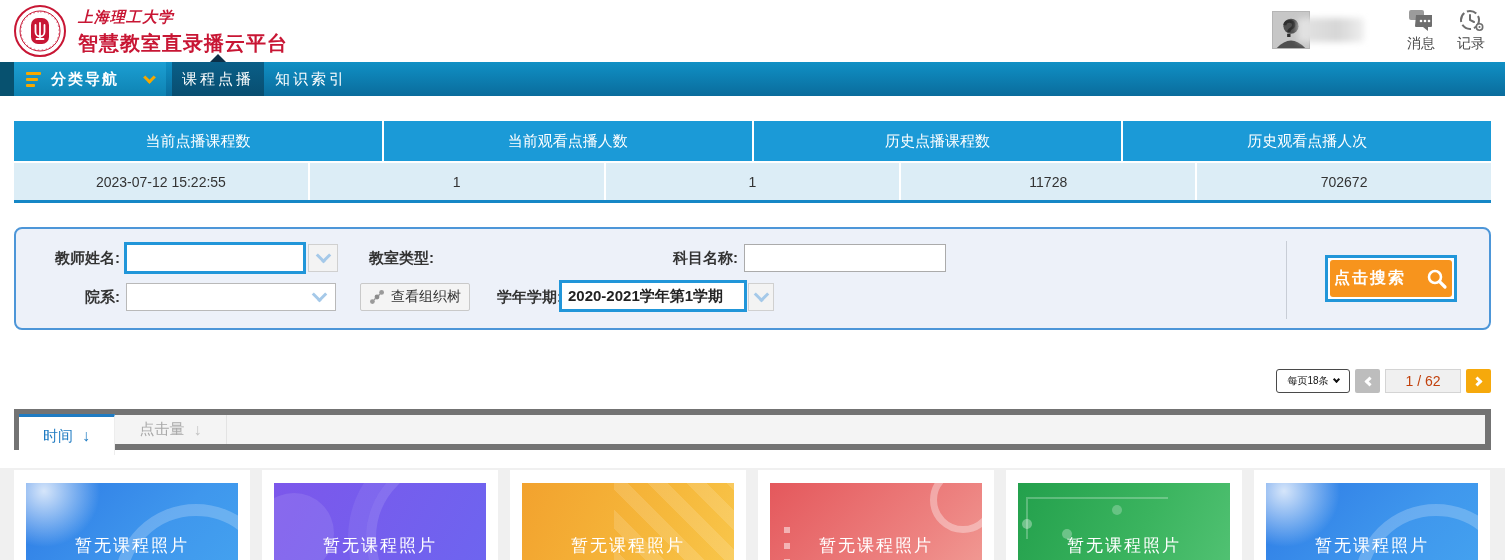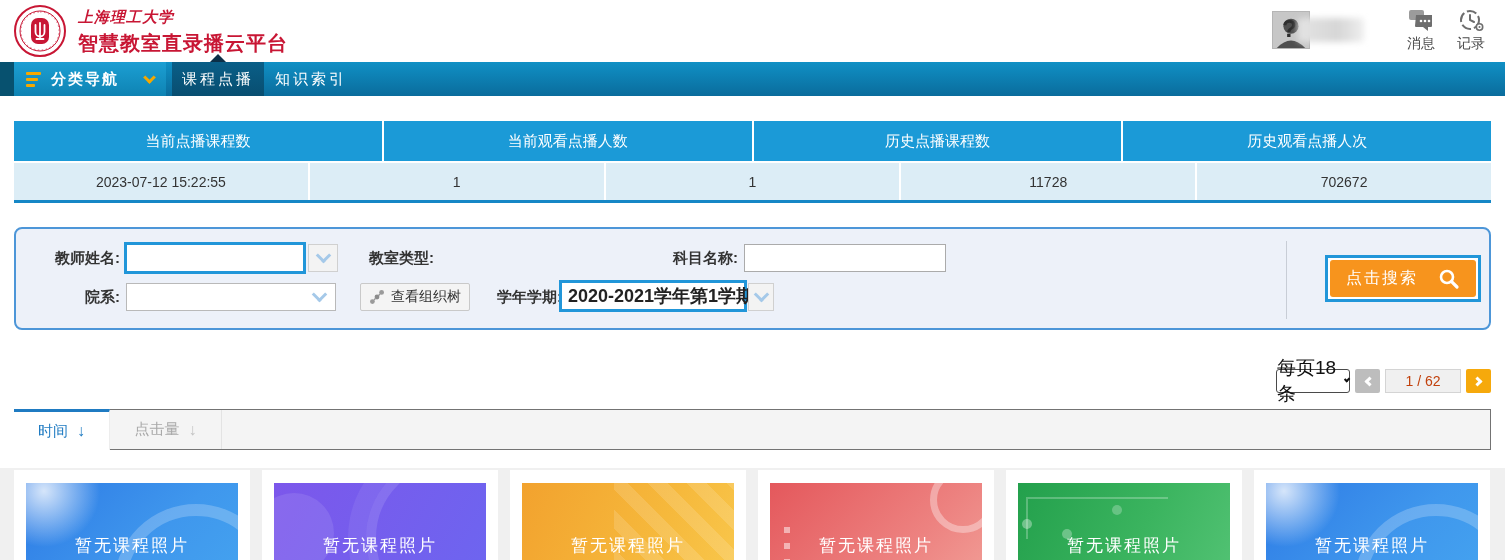--- a/index.html
+++ b/index.html
@@ -62,42 +62,42 @@
   .sel { display:flex; align-items:center; padding:0 8px; cursor:pointer; }
   .sel .chev { color:#222; width:6px; height:6px; border-width:0 2px 2px 0; transform:rotate(45deg); margin-left:auto; margin-top:-3px; }
   .dept-wrap { position:absolute; left:110px; top:54px; width:210px; height:28px; background:#fff;
                border:1px solid #B9B9B9; display:flex; align-items:center; cursor:pointer; }
   .dept-wrap .chev { color:#A5C9E9; width:11px; height:11px; border-width:0 3px 3px 0; transform:rotate(45deg); margin-left:auto; margin-right:10px; margin-top:-5px; }
   .org-btn { position:absolute; left:344px; top:54px; width:110px; height:28px; background:#F4F4F4;
              border:1px solid #C9C9C9; border-radius:2px; display:flex; align-items:center; justify-content:center; gap:6px;
              font-size:14px; color:#333; cursor:pointer; }
   .semester { position:absolute; left:543px; top:51px; width:188px; height:32px; background:#fff;
               border:3px solid #2196D9; display:flex; align-items:center; padding:0 6px;
-              font-size:18px; font-weight:bold; color:#222; cursor:pointer; white-space:nowrap; }
+              font-size:15px; font-weight:bold; color:#222; cursor:pointer; white-space:nowrap; }
   .divider { position:absolute; left:1270px; top:12px; height:78px; border-left:1px solid #C8CDD6; }
   .search-wrap { position:absolute; left:1309px; top:26px; border:3px solid #2196D9; background:#fff; padding:2px; cursor:pointer; }
-  .search-btn { width:146px; height:37px; background:#F7941D; border:none; border-radius:3px; color:#fff;
-                font-size:16px; font-weight:normal; letter-spacing:2px; display:flex; align-items:center; justify-content:center; gap:20px; cursor:pointer; }
+  .search-btn { width:122px; height:37px; background:#F7941D; border:none; border-radius:3px; color:#fff;
+                font-size:16px; font-weight:bold; letter-spacing:2px; display:flex; align-items:center; justify-content:center; gap:20px; cursor:pointer; }
 
   
   .pager { position:absolute; top:369px; right:14px; display:flex; align-items:center; gap:5px; }
   .page-size { width:74px; height:24px; background:#fff; border:1px solid #4A4A4A; border-radius:3px;
-               display:flex; align-items:center; justify-content:space-between; gap:5px; font-size:19px; color:#111; cursor:pointer; }
+               display:flex; align-items:center; justify-content:center; gap:5px; font-size:10px; color:#111; cursor:pointer; }
   .page-size .chev { width:5px; height:5px; border-width:0 2px 2px 0; transform:rotate(45deg); margin-top:-3px; }
   .pg-btn { width:25px; height:24px; display:flex; align-items:center; justify-content:center; cursor:pointer; border-radius:2px; }
   .pg-prev { background:#BDBDBD; } .pg-next { background:#F6A90C; }
   .pg-btn .chev { color:#fff; width:7px; height:7px; border-width:0 3px 3px 0; }
   .pg-prev .chev { transform:rotate(135deg); margin-left:3px; }
   .pg-next .chev { transform:rotate(-45deg); margin-right:3px; }
   .pg-count { width:76px; height:24px; background:#F0F0F0; border:1px solid #D4D4D4; color:#c2410c;
               display:flex; align-items:center; justify-content:center; font-size:14px; }
 
   
   .sort-bar { position:absolute; left:14px; top:409px; width:1477px; height:41px;
-              background:#F4F4F4; border:1px solid #737373; display:flex; }
+              background:#F4F4F4; border:6px solid #737373; display:flex; }
   .sort-tab { display:flex; align-items:center; justify-content:center; gap:9px; font-size:15px; cursor:pointer; }
   .sort-time { width:96px; background:#fff; border-top:3px solid #1F7BC2; margin:-1px 0 0 -1px; height:41px;
                color:#1F7BC2; border-right:1px solid #EDEDED; }
   .sort-clicks { width:112px; color:#A8A8A8; border-right:1px solid #E3E3E3; }
   .sort-arrow { font-size:16px; font-weight:bold; }
   .sort-clicks .sort-arrow { color:#C4C4C4; }
 
   
   .bottom-band { position:absolute; left:0; top:468px; width:100%; height:92px; background:#F0F0F0; }
   .cards { position:absolute; left:14px; top:470px; display:flex; gap:12px; }

